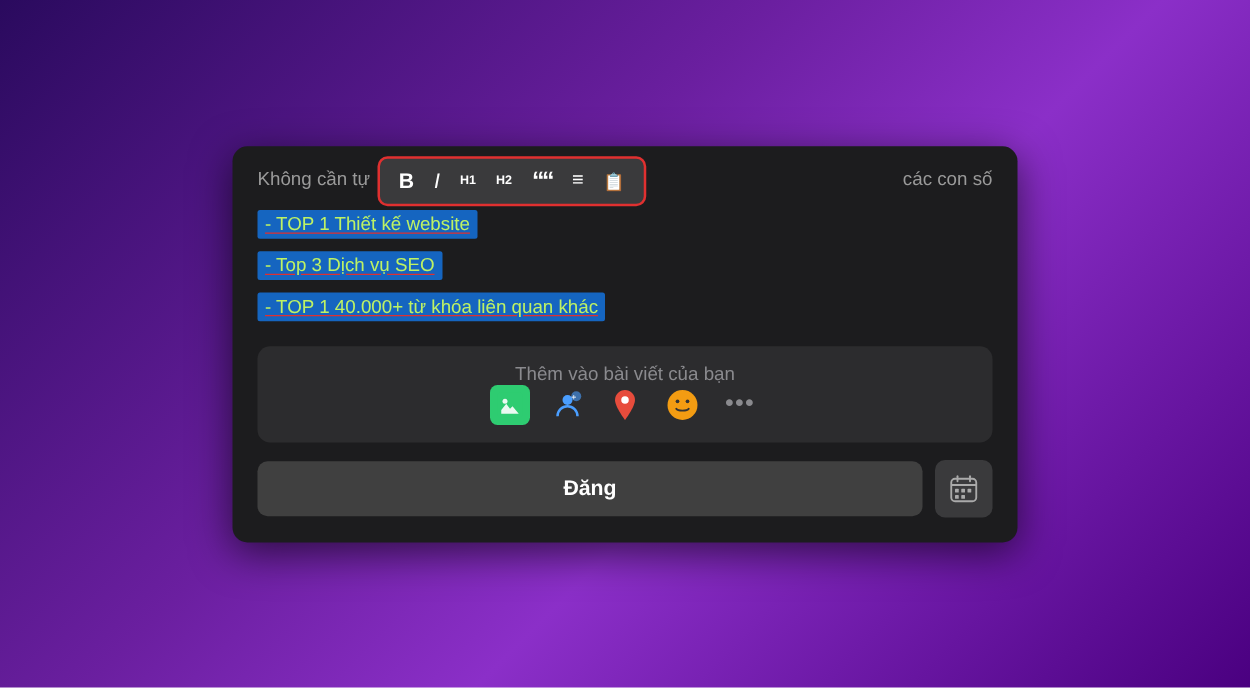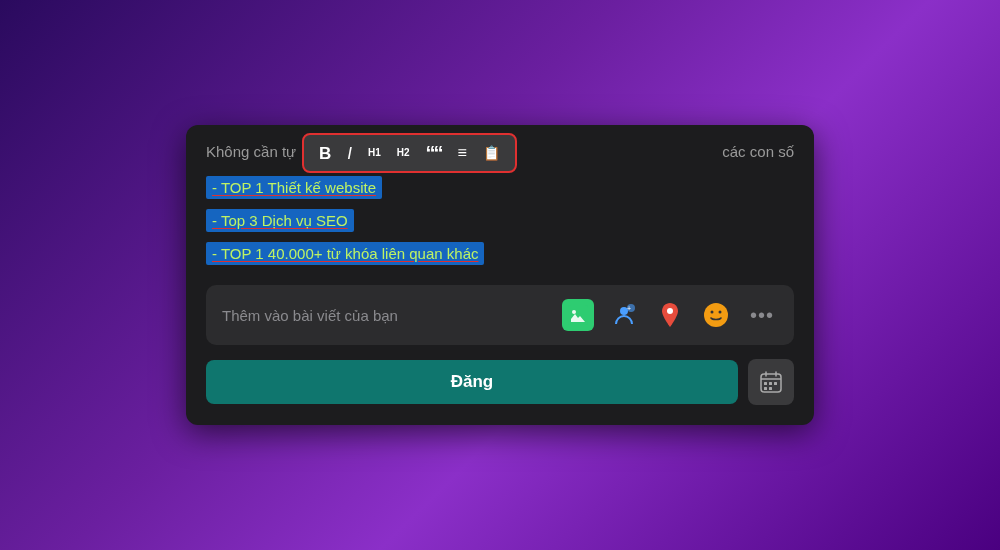--- a/index.html
+++ b/index.html
@@ -105,20 +105,21 @@
     }
 
     .add-media-bar {
       background: #2c2c2e;
       border-radius: 10px;
       padding: 14px 16px;
       display: flex;
       align-items: center;
       justify-content: space-between;
       margin-bottom: 14px;
+      flex-direction: column;
     }
 
     .add-media-label {
       color: #8a8a8e;
       font-size: 15px;
     }
 
     .media-icons {
       display: flex;
       align-items: center;
@@ -163,21 +164,21 @@
     }
 
     .bottom-row {
       display: flex;
       align-items: center;
       gap: 10px;
     }
 
     .post-button {
       flex: 1;
-      background: #0f766e;
+      background: #404040;
       color: #fff;
       border: none;
       border-radius: 8px;
       padding: 12px;
       font-size: 17px;
       font-weight: 600;
       cursor: pointer;
       text-align: center;
     }
 

